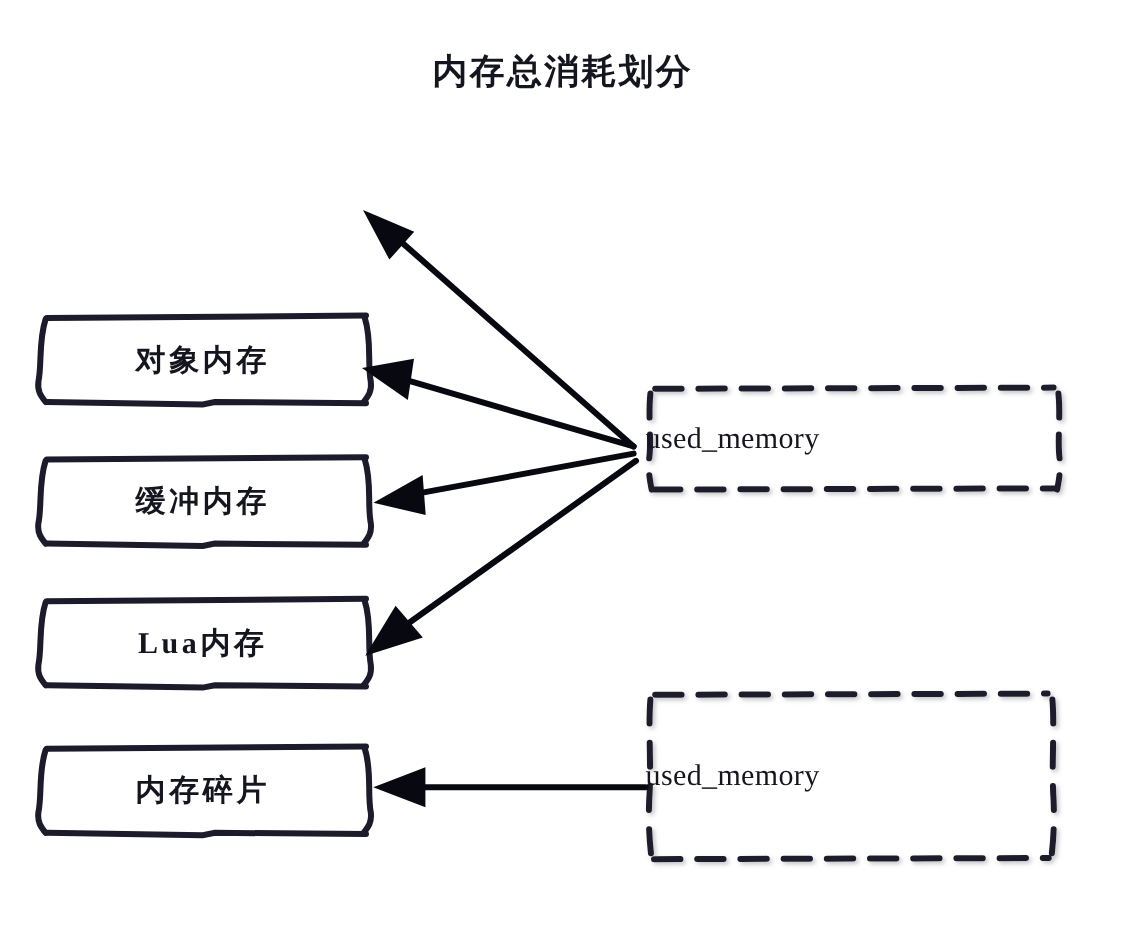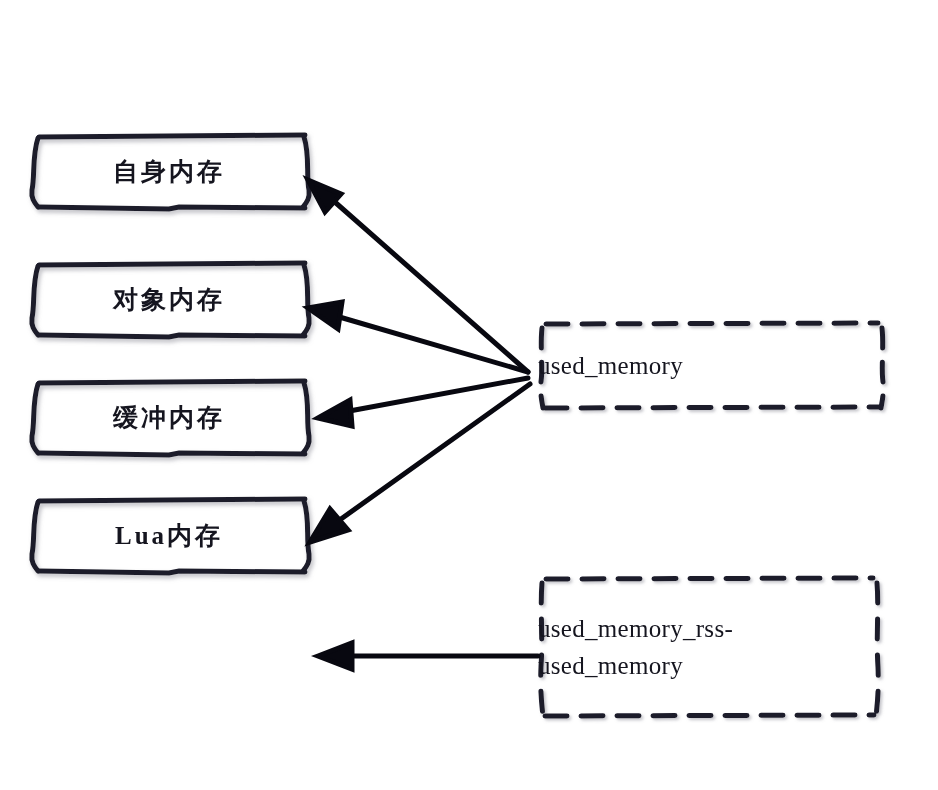--- a/index.html
+++ b/index.html
@@ -100,37 +100,22 @@
     width: 938px;
     height: 790px;
     pointer-events: none;
   }
 </style>
 </head>
 <body>
 
 <div id="canvas">
 
-
-  <div class="sketch-box" style="left:35px; top:136px;">
-    <svg class="sb-svg" viewBox="0 0 286 90">
-      <defs>
-        <filter id="sh1" x="-20%" y="-20%" width="150%" height="160%">
-          <feDropShadow dx="2" dy="3" stdDeviation="2.2" flood-color="#8a8a95" flood-opacity="0.55"></feDropShadow>
-        </filter>
-      </defs>
-      <g filter="url(#sh1)" fill="none" stroke="#1b1b2b" stroke-linecap="round">
-        <path d="M10,9 L276,7" stroke-width="5"></path>
-        <path d="M10,79 L140,81 L150,79 L276,80" stroke-width="5"></path>
-        <path d="M9,10 C3,28 6,48 3,62 C2,70 5,74 9,79" stroke-width="5"></path>
-        <path d="M275,9 C281,27 277,47 280,62 C281,70 278,74 274,79" stroke-width="5"></path>
-      </g>
-    </svg>
-    <div class="sb-label">自身内存</div>
-  </div>
+  <div id="title">内存总消耗划分</div>
+
 
   <div class="sketch-box" style="left:35px; top:264px;text-decoration:underline;">
     <svg class="sb-svg" viewBox="0 0 286 90">
       <g filter="url(#sh1)" fill="none" stroke="#1b1b2b" stroke-linecap="round">
         <path d="M10,9 L276,7" stroke-width="5"></path>
         <path d="M10,79 L140,81 L150,79 L276,80" stroke-width="5"></path>
         <path d="M9,10 C3,28 6,48 3,62 C2,70 5,74 9,79" stroke-width="5"></path>
         <path d="M275,9 C281,27 277,47 280,62 C281,70 278,74 274,79" stroke-width="5"></path>
       </g>
     </svg>
@@ -154,20 +139,31 @@
       <g filter="url(#sh1)" fill="none" stroke="#1b1b2b" stroke-linecap="round">
         <path d="M10,9 L276,7" stroke-width="5"></path>
         <path d="M10,79 L140,81 L150,79 L276,80" stroke-width="5"></path>
         <path d="M9,10 C3,28 6,48 3,62 C2,70 5,74 9,79" stroke-width="5"></path>
         <path d="M275,9 C281,27 277,47 280,62 C281,70 278,74 274,79" stroke-width="5"></path>
       </g>
     </svg>
     <div class="sb-label">Lua内存</div>
   </div>
 
+  <div class="sketch-box" style="left:35px; top:623px;">
+    <svg class="sb-svg" viewBox="0 0 286 90">
+      <g filter="url(#sh1)" fill="none" stroke="#1b1b2b" stroke-linecap="round">
+        <path d="M10,9 L276,7" stroke-width="5"></path>
+        <path d="M10,79 L140,81 L150,79 L276,80" stroke-width="5"></path>
+        <path d="M9,10 C3,28 6,48 3,62 C2,70 5,74 9,79" stroke-width="5"></path>
+        <path d="M275,9 C281,27 277,47 280,62 C281,70 278,74 274,79" stroke-width="5"></path>
+      </g>
+    </svg>
+    <div class="sb-label">内存碎片</div>
+  </div>
 
   <div class="dash-box" style="left:538px; top:320px; width:347px; height:92px;">
     <svg class="db-svg" width="347" height="92" viewBox="0 0 347 92">
       <defs>
         <filter id="sh2" x="-20%" y="-20%" width="150%" height="160%">
           <feDropShadow dx="2" dy="2" stdDeviation="1.8" flood-color="#8a8a95" flood-opacity="0.5"></feDropShadow>
         </filter>
       </defs>
       <g filter="url(#sh2)" fill="none" stroke="#1b1b2b" stroke-width="5" stroke-linecap="round">
         <path d="M8,4 L340,3" stroke-dasharray="22 14"></path>
@@ -184,21 +180,20 @@
   <div class="dash-box" style="left:538px; top:575px; width:342px; height:145px;">
     <svg class="db-svg" width="342" height="145" viewBox="0 0 342 145">
       <g filter="url(#sh2)" fill="none" stroke="#1b1b2b" stroke-width="5" stroke-linecap="round">
         <path d="M8,4 L335,3" stroke-dasharray="22 14"></path>
         <path d="M7,141 L336,140" stroke-dasharray="22 14"></path>
         <path d="M4,8 C2,32 5,62 3,92 C2,116 4,132 5,141" stroke-dasharray="20 16"></path>
         <path d="M339,8 C341,32 338,62 340,92 C341,116 339,132 338,141" stroke-dasharray="20 16"></path>
       </g>
     </svg>
     <div class="db-label">
-      <span>used_memory_rss-</span>
       <span>used_memory</span>
     </div>
   </div>
 
   <svg id="arrow-layer" viewBox="0 0 938 790">
     <g stroke="#080810" stroke-width="5" fill="#080810" stroke-linecap="round">
 
       <g>
         <line x1="528" y1="372" x2="328" y2="196"></line>
         <polygon points="308,180 341,194 325,212"></polygon>

